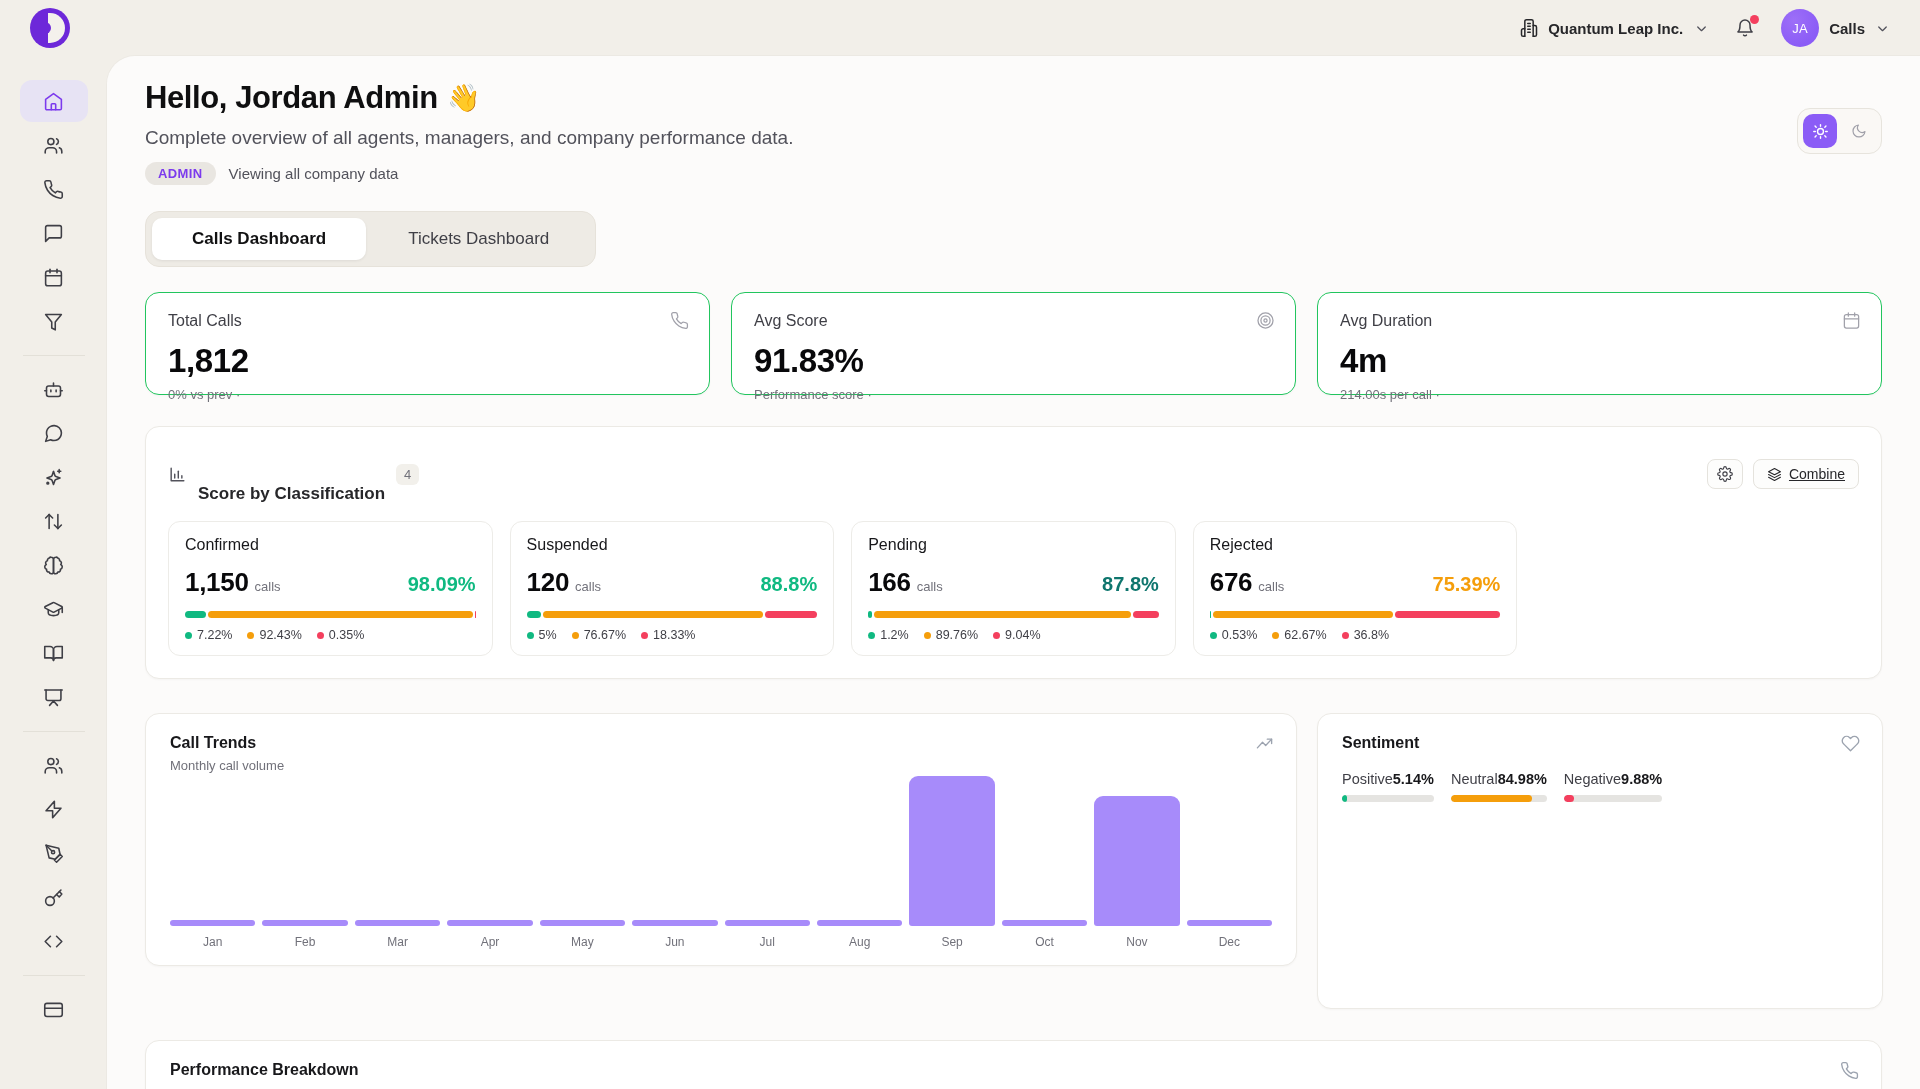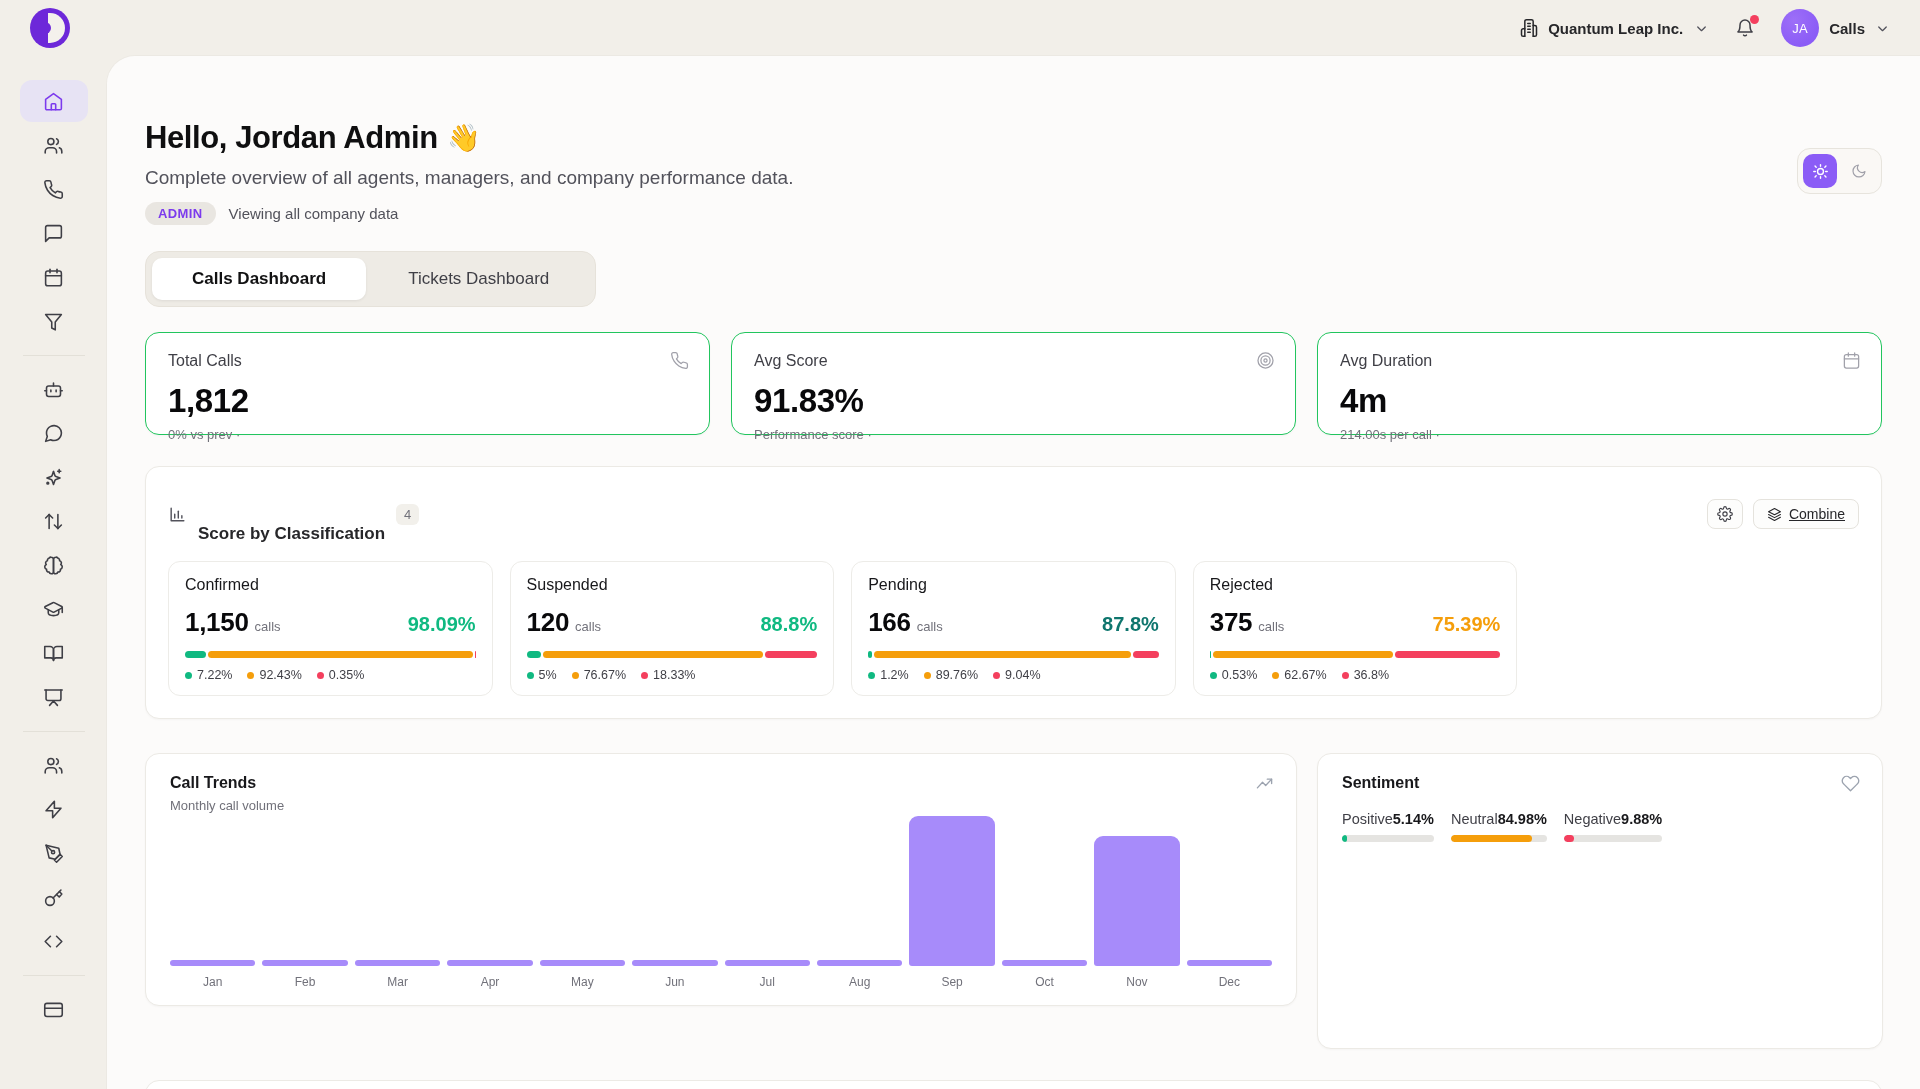--- a/index.html
+++ b/index.html
@@ -27,21 +27,21 @@
   .user-name{ font-size:15px; font-weight:600; color:#27272a; }
   .user-menu .chev{ color:#52525b; }
 
   
   .sidebar{ position:fixed; left:0; top:56px; bottom:0; width:107px; padding-top:24px; display:flex; flex-direction:column; align-items:center; }
   .side-item{ width:68px; height:42px; margin-bottom:2px; border-radius:12px; display:flex; align-items:center; justify-content:center; color:#3f3f46; cursor:pointer; flex:0 0 auto; }
   .side-item.active{ background:#e7e3f4; color:#7c3aed; }
   .side-divider{ width:62px; height:1px; background:#e3e0d8; margin:11px 0 12px 0; flex:0 0 auto; }
 
   
-  .main{ margin-left:107px; margin-top:0; height:1033px; background:#fcfbfa; border-top-left-radius:28px; box-shadow:0 0 0 1px rgba(0,0,0,0.025); padding:64px 38px 0 38px; overflow:hidden; position:relative; }
+  .main{ margin-left:107px; margin-top:0; height:1033px; background:#fcfbfa; border-top-left-radius:28px; box-shadow:0 0 0 1px rgba(0,0,0,0.025); padding:24px 38px 0 38px; overflow:hidden; position:relative; }
 
   .header-row{ display:flex; align-items:flex-start; }
   .greeting{ font-size:31px; font-weight:700; letter-spacing:-0.4px; color:#0f0f10; display:flex; align-items:center; gap:10px; }
   .greeting .wave{ font-size:27px; }
   .subtitle{ margin-top:11px; font-size:19px; color:#52525b; }
   .role-row{ margin-top:13px; display:flex; align-items:center; gap:13px; }
   .role-badge{ background:#e9e6e1; color:#7c3aed; font-size:13px; font-weight:700; letter-spacing:.4px; padding:4px 13px; border-radius:999px; }
   .role-note{ font-size:15px; color:#52525b; }
 
   .header-controls{ margin-left:auto; display:flex; align-items:center; gap:20px; margin-top:28px; }
@@ -539,21 +539,21 @@
             </span>
             <span class="legend-item">
               <span class="legend-dot" style="background:#f43f5e"></span>
               <span>9.04%</span>
             </span>
           </div>
         </div>
         <div class="class-card">
           <div class="class-name">Rejected</div>
           <div class="class-val-row">
-            <span class="class-value">375</span>
+            <span class="class-value">676</span>
             <span class="class-unit">calls</span>
             <span class="class-score" style="color:#f59e0b">75.39%</span>
           </div>
           <div class="class-bar">
             <div class="seg" style="width:0.53%;background:#10b981"></div>
             <div class="seg" style="width:62.67%;background:#f59e0b"></div>
             <div class="seg" style="width:36.8%;background:#f43f5e"></div>
           </div>
           <div class="class-legend">
             <span class="legend-item">

